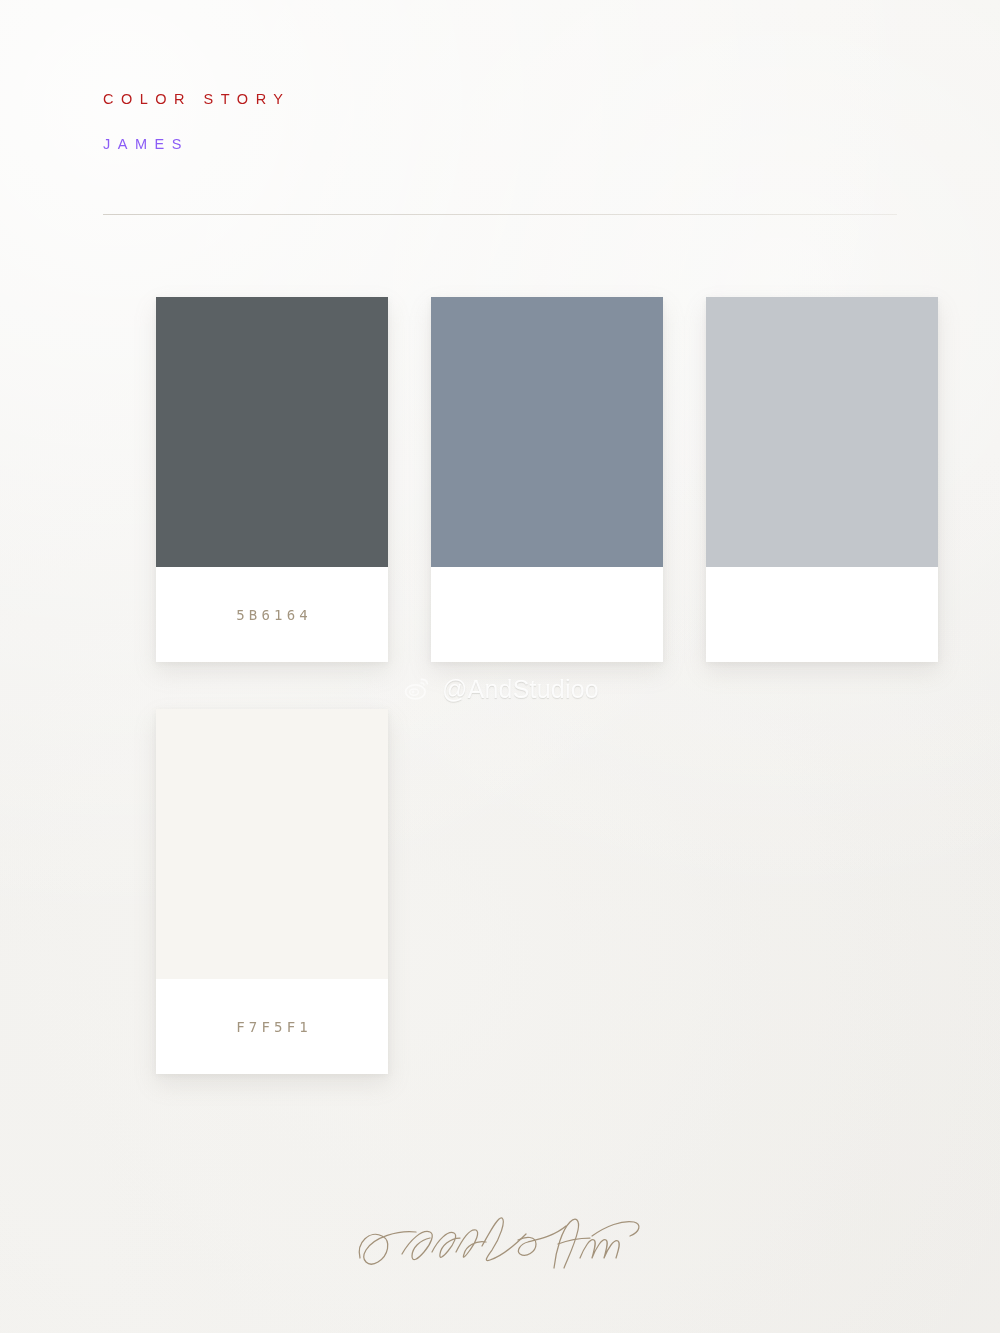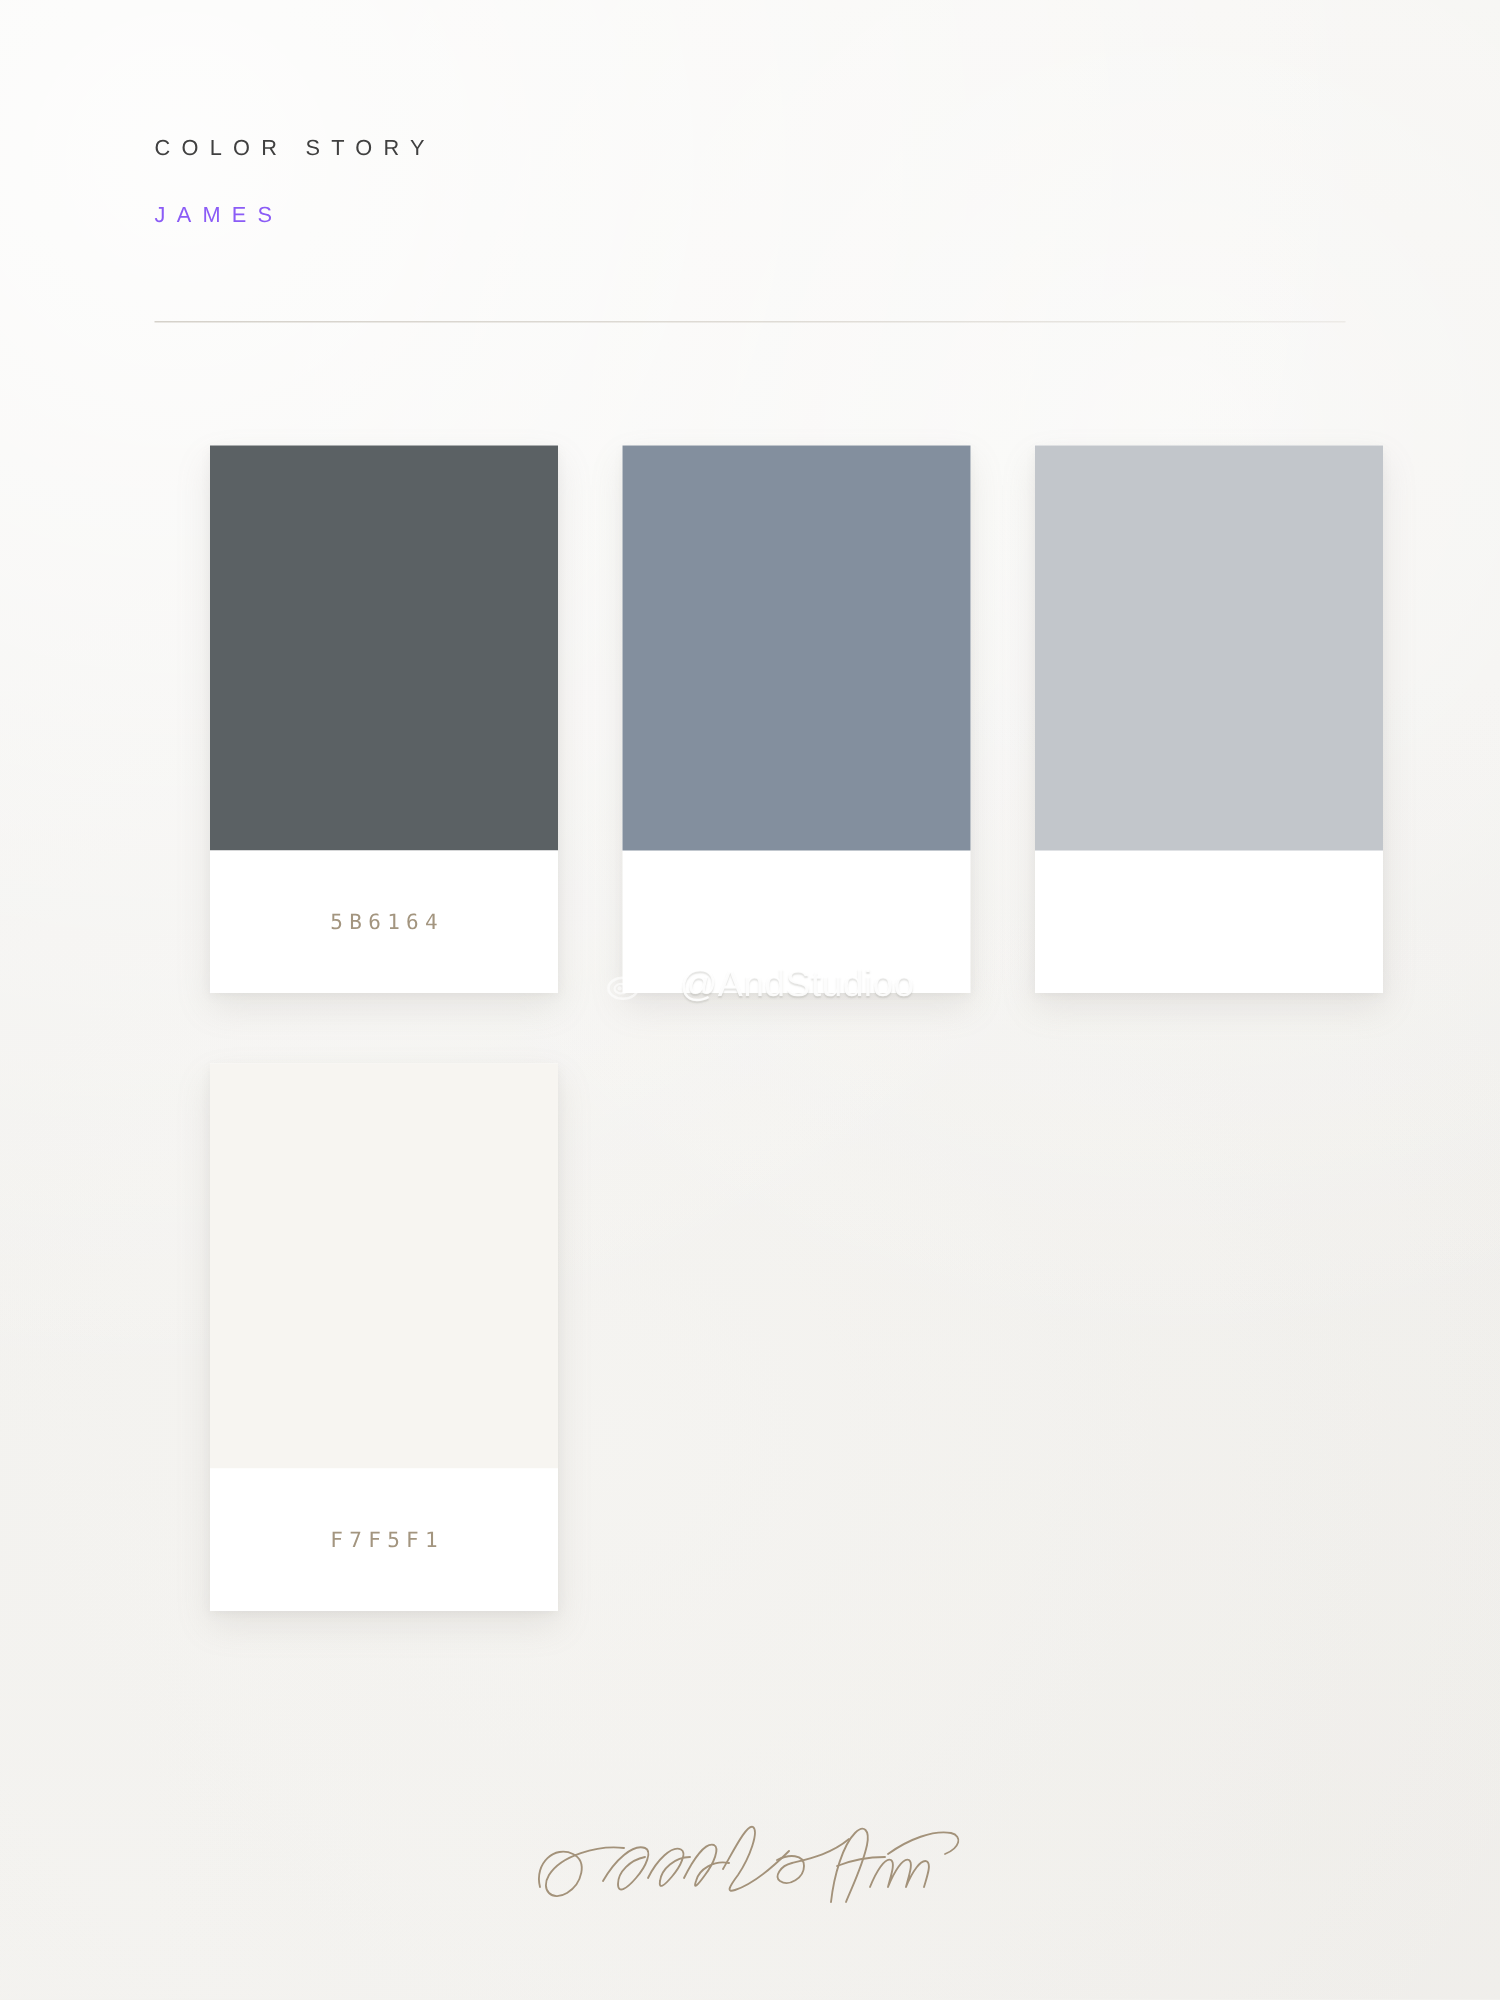--- a/index.html
+++ b/index.html
@@ -39,21 +39,21 @@
   
   .header {
     position: absolute;
     left: 103px;
     top: 92px;
     width: 700px;
   }
   .kicker {
     font-size: 14.5px;
     letter-spacing: 7.5px;
-    color: #404040;
+    color: #b91c1c;
     font-weight: 400;
     line-height: 1;
     white-space: nowrap;
   }
   .subject {
     margin-top: 30px;
     font-size: 14.5px;
     letter-spacing: 7.5px;
     color: #8b5cf6;
     font-weight: 400;
@@ -65,21 +65,21 @@
     left: 103px;
     top: 214px;
     width: 794px;
     height: 1px;
     background: linear-gradient(90deg, rgba(200,195,186,0.75) 0%, rgba(205,200,191,0.6) 55%, rgba(214,210,202,0.35) 100%);
   }
 
   
   .grid {
     position: absolute;
-    left: 100px;
+    left: 116px;
     top: 297px;
     width: 790px;
     display: grid;
     grid-template-columns: repeat(3, 232px);
     column-gap: 43px;
     row-gap: 47px;
     padding-left: 40px;
   }
   .card {
     width: 232px;
@@ -105,24 +105,24 @@
     letter-spacing: 4.2px;
     color: #a3957f;
     text-indent: 4.2px;
     white-space: nowrap;
   }
 
   
   .watermark {
     position: absolute;
     left: 404px;
-    top: 643px;
+    top: 676px;
     display: flex;
     align-items: center;
-    gap: 23px;
+    gap: 12px;
     z-index: 5;
     pointer-events: none;
   }
   .watermark-logo {
     width: 26px;
     height: 26px;
     opacity: 0.62;
     flex: none;
   }
   .watermark-text {

